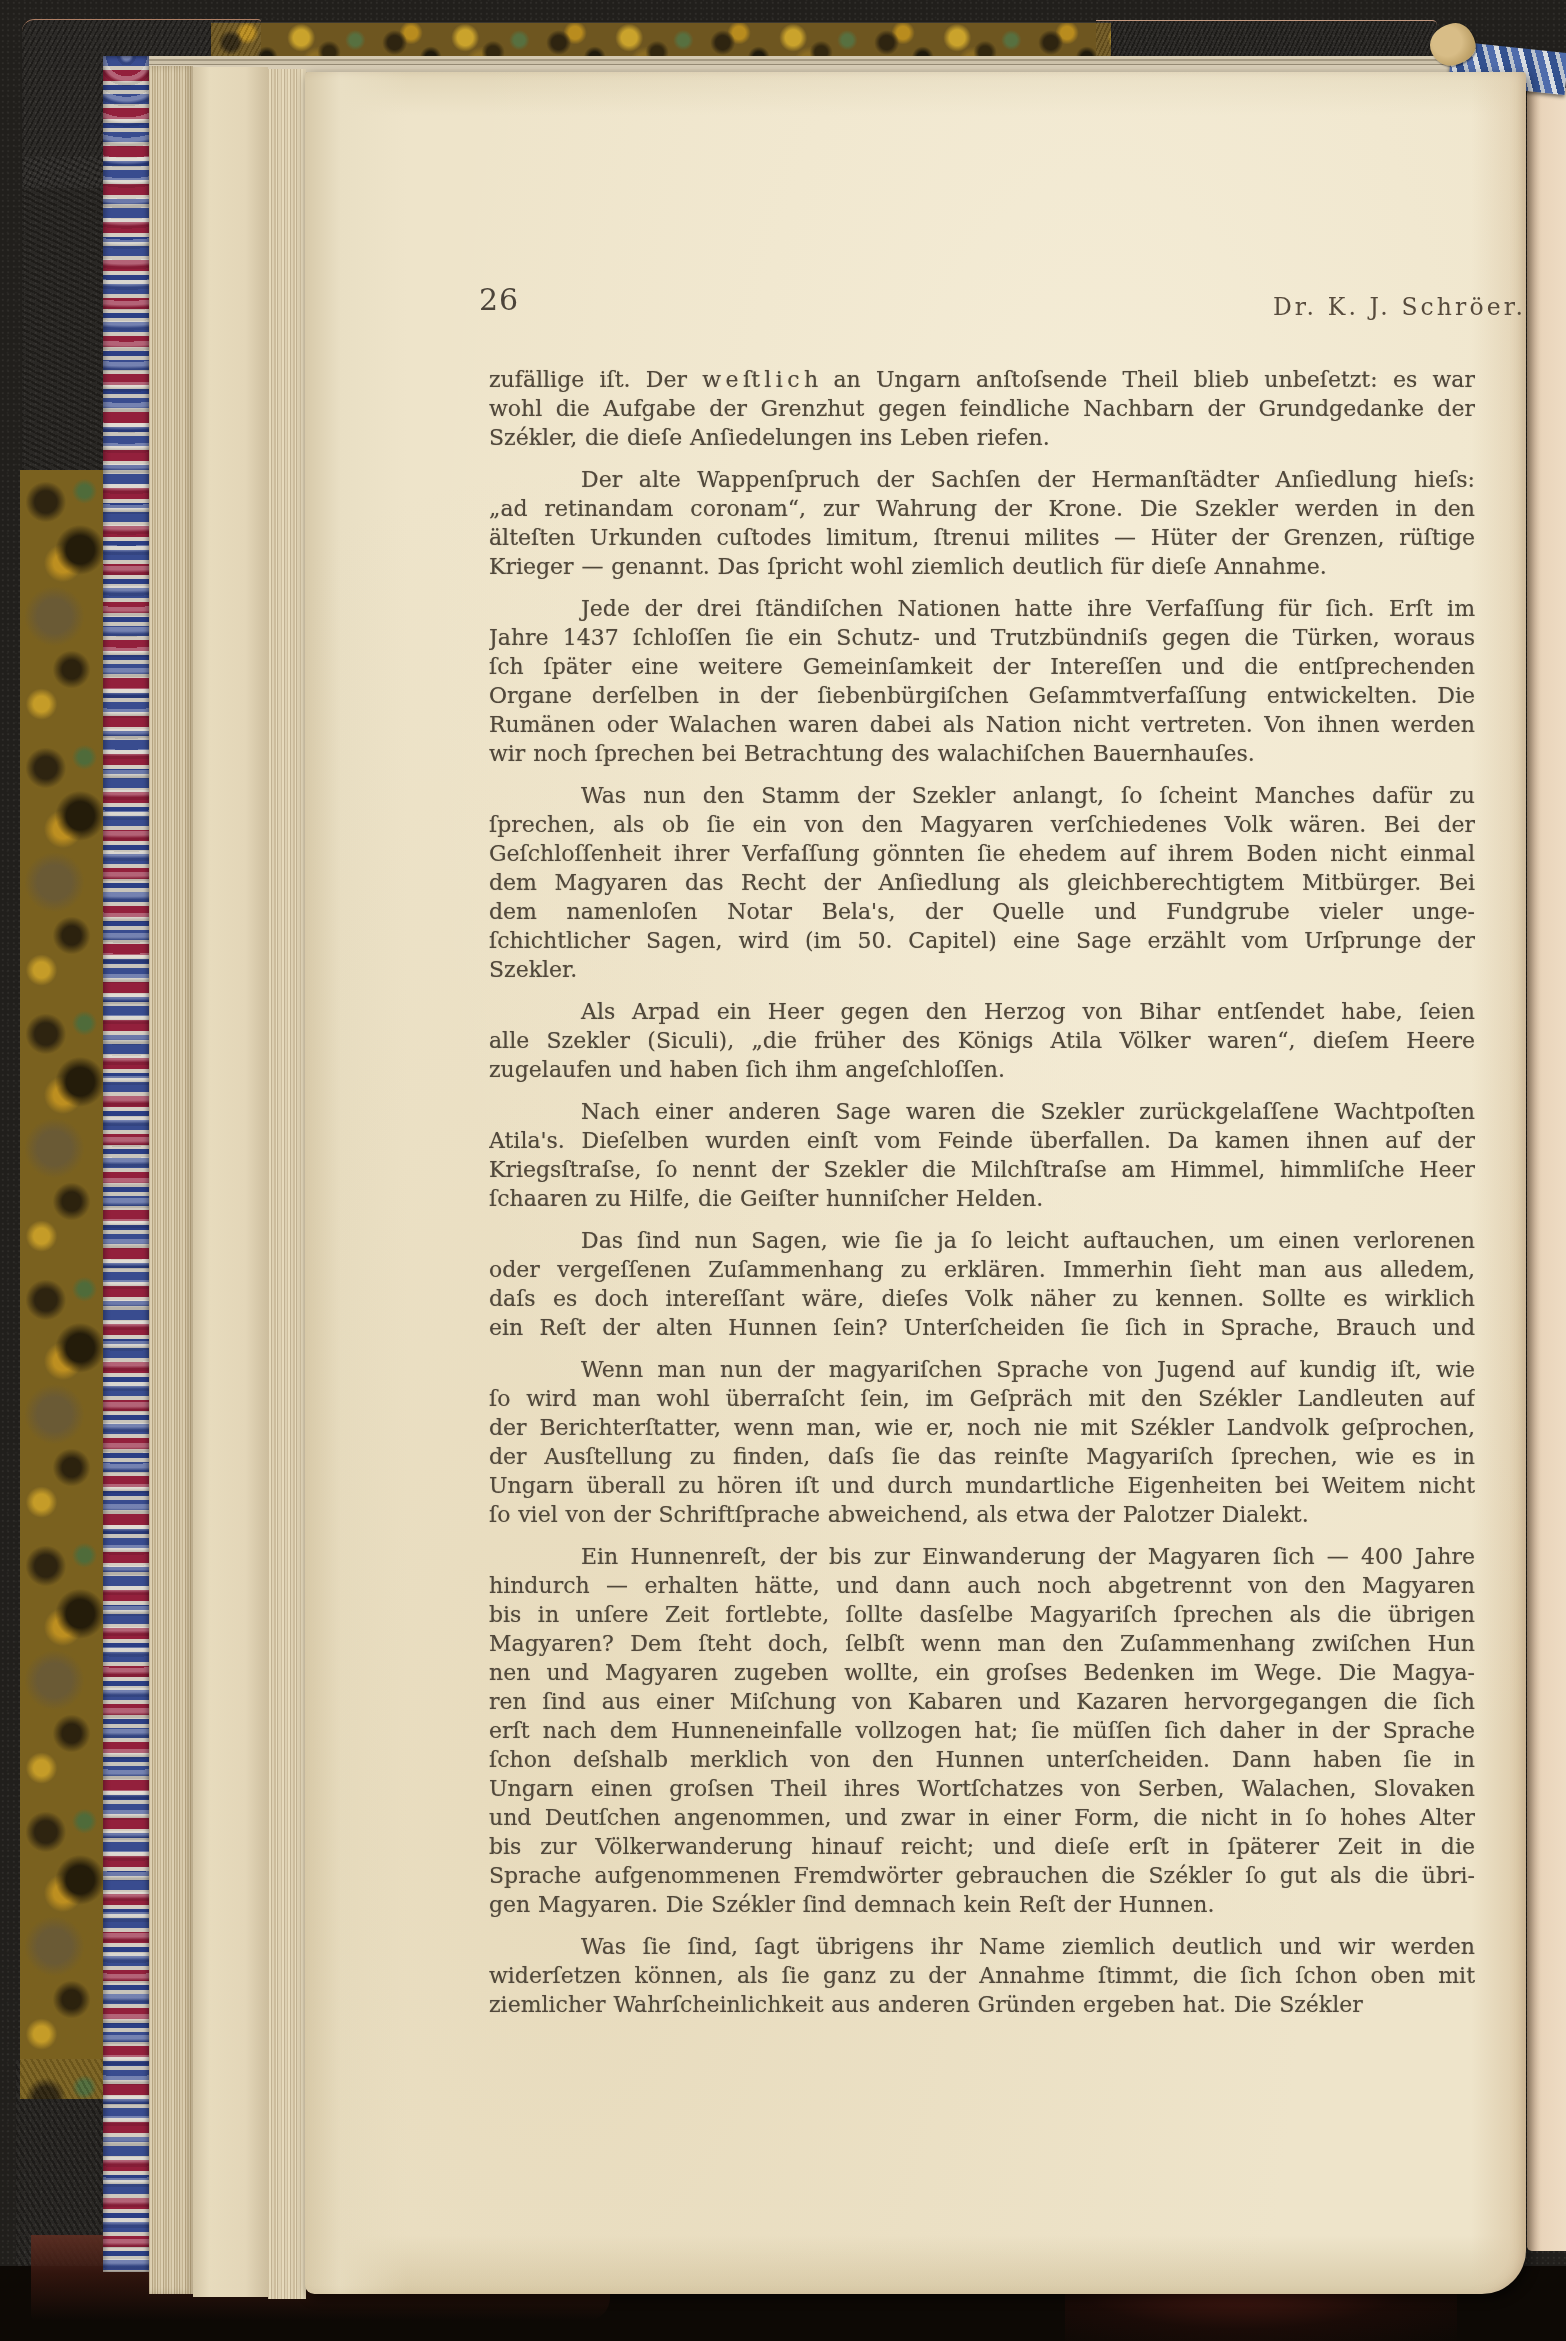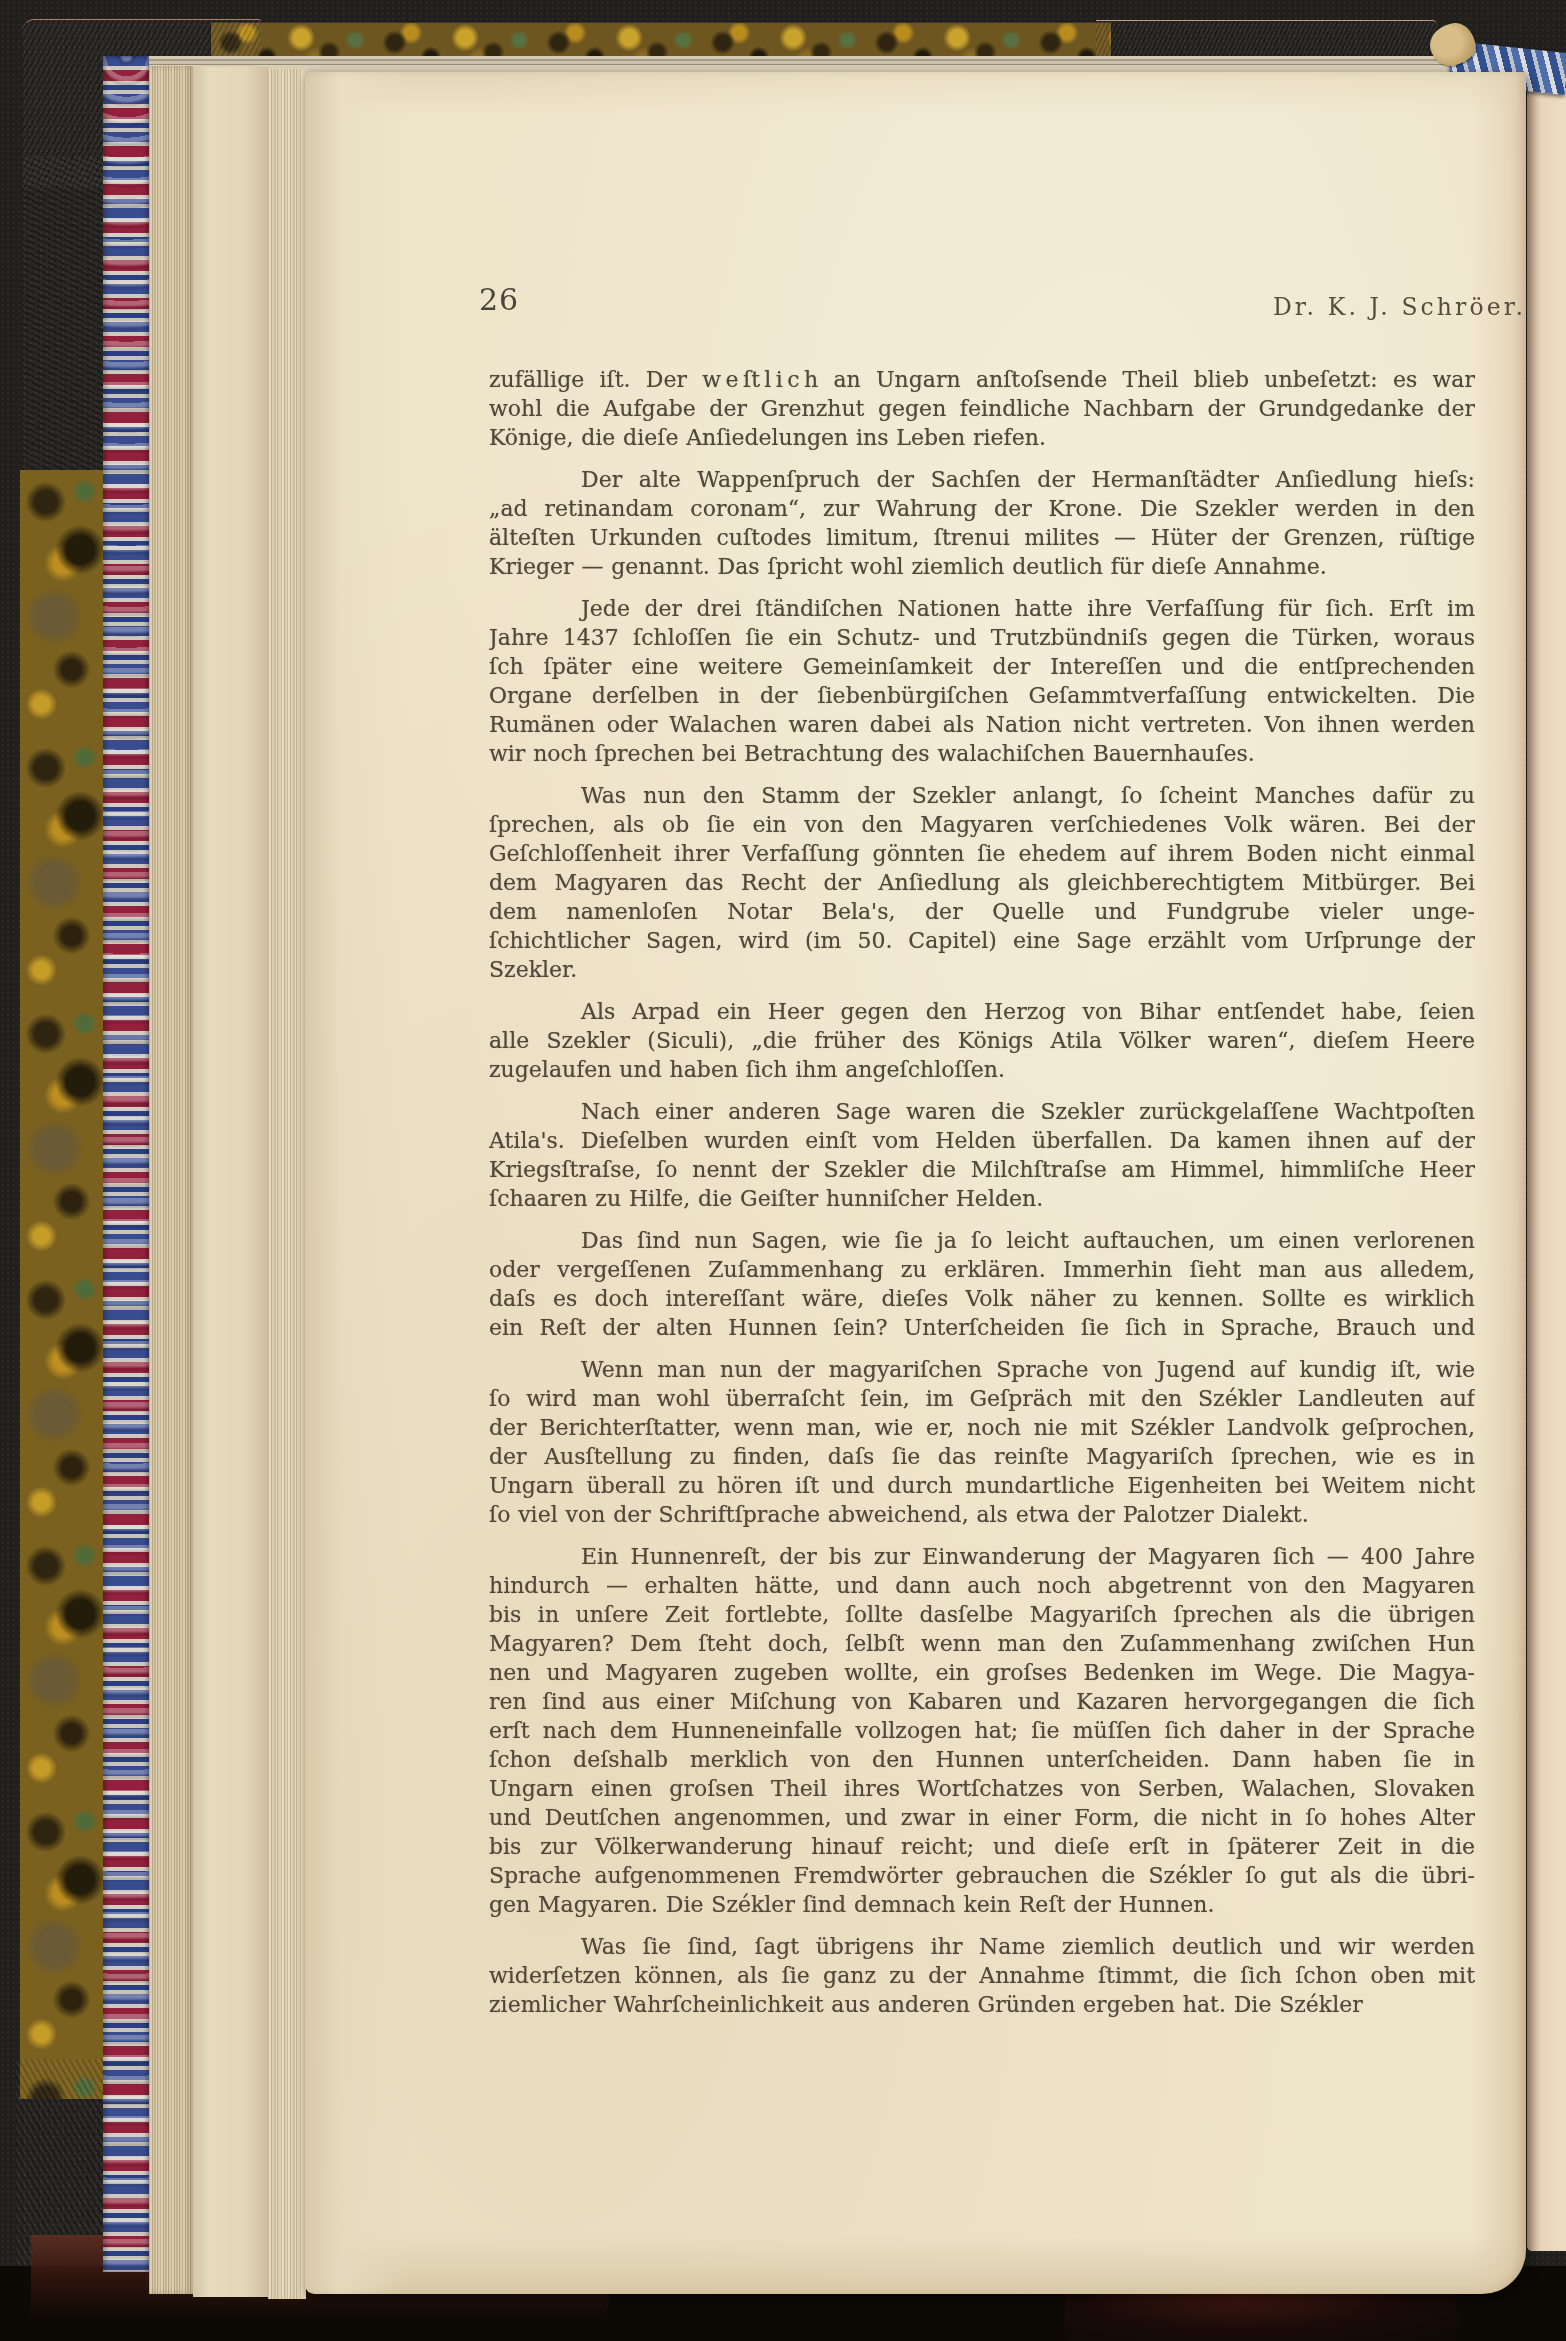--- a/index.html
+++ b/index.html
@@ -190,21 +190,21 @@
   <div class="headband"></div>
   <div class="paper-chip"></div>
 
   <div class="page-main">
     <div class="folio">26</div>
     <div class="running-header">Dr. K. J. Schröer.</div>
     <div class="page-body">
         <div class="para">
           <div class="ln">zufällige iſt. Der w e ſt l i c h an Ungarn anſtoſsende Theil blieb unbeſetzt: es war</div>
           <div class="ln">wohl die Aufgabe der Grenzhut gegen feindliche Nachbarn der Grundgedanke der</div>
-          <div class="ln end">Könige, die dieſe Anſiedelungen ins Leben riefen.</div>
+          <div class="ln end">Székler, die dieſe Anſiedelungen ins Leben riefen.</div>
         </div>
         <div class="para">
           <div class="ln first">Der alte Wappenſpruch der Sachſen der Hermanſtädter Anſiedlung hieſs:</div>
           <div class="ln">„ad retinandam coronam“, zur Wahrung der Krone. Die Szekler werden in den</div>
           <div class="ln">älteſten Urkunden cuſtodes limitum, ſtrenui milites — Hüter der Grenzen, rüſtige</div>
           <div class="ln end">Krieger — genannt. Das ſpricht wohl ziemlich deutlich für dieſe Annahme.</div>
         </div>
         <div class="para">
           <div class="ln first">Jede der drei ſtändiſchen Nationen hatte ihre Verfaſſung für ſich. Erſt im</div>
           <div class="ln">Jahre 1437 ſchloſſen ſie ein Schutz- und Trutzbündniſs gegen die Türken, woraus</div>
@@ -222,21 +222,21 @@
           <div class="ln">ſchichtlicher Sagen, wird (im 50. Capitel) eine Sage erzählt vom Urſprunge der</div>
           <div class="ln end">Szekler.</div>
         </div>
         <div class="para">
           <div class="ln first">Als Arpad ein Heer gegen den Herzog von Bihar entſendet habe, ſeien</div>
           <div class="ln">alle Szekler (Siculi), „die früher des Königs Atila Völker waren“, dieſem Heere</div>
           <div class="ln end">zugelaufen und haben ſich ihm angeſchloſſen.</div>
         </div>
         <div class="para">
           <div class="ln first">Nach einer anderen Sage waren die Szekler zurückgelaſſene Wachtpoſten</div>
-          <div class="ln">Atila's. Dieſelben wurden einſt vom Helden überfallen. Da kamen ihnen auf der</div>
+          <div class="ln">Atila's. Dieſelben wurden einſt vom Feinde überfallen. Da kamen ihnen auf der</div>
           <div class="ln">Kriegsſtraſse, ſo nennt der Szekler die Milchſtraſse am Himmel, himmliſche Heer</div>
           <div class="ln end">ſchaaren zu Hilfe, die Geiſter hunniſcher Helden.</div>
         </div>
         <div class="para">
           <div class="ln first">Das ſind nun Sagen, wie ſie ja ſo leicht auftauchen, um einen verlorenen</div>
           <div class="ln">oder vergeſſenen Zuſammenhang zu erklären. Immerhin ſieht man aus alledem,</div>
           <div class="ln">daſs es doch intereſſant wäre, dieſes Volk näher zu kennen. Sollte es wirklich</div>
           <div class="ln">ein Reſt der alten Hunnen ſein? Unterſcheiden ſie ſich in Sprache, Brauch und</div>
         </div>
         <div class="para">

